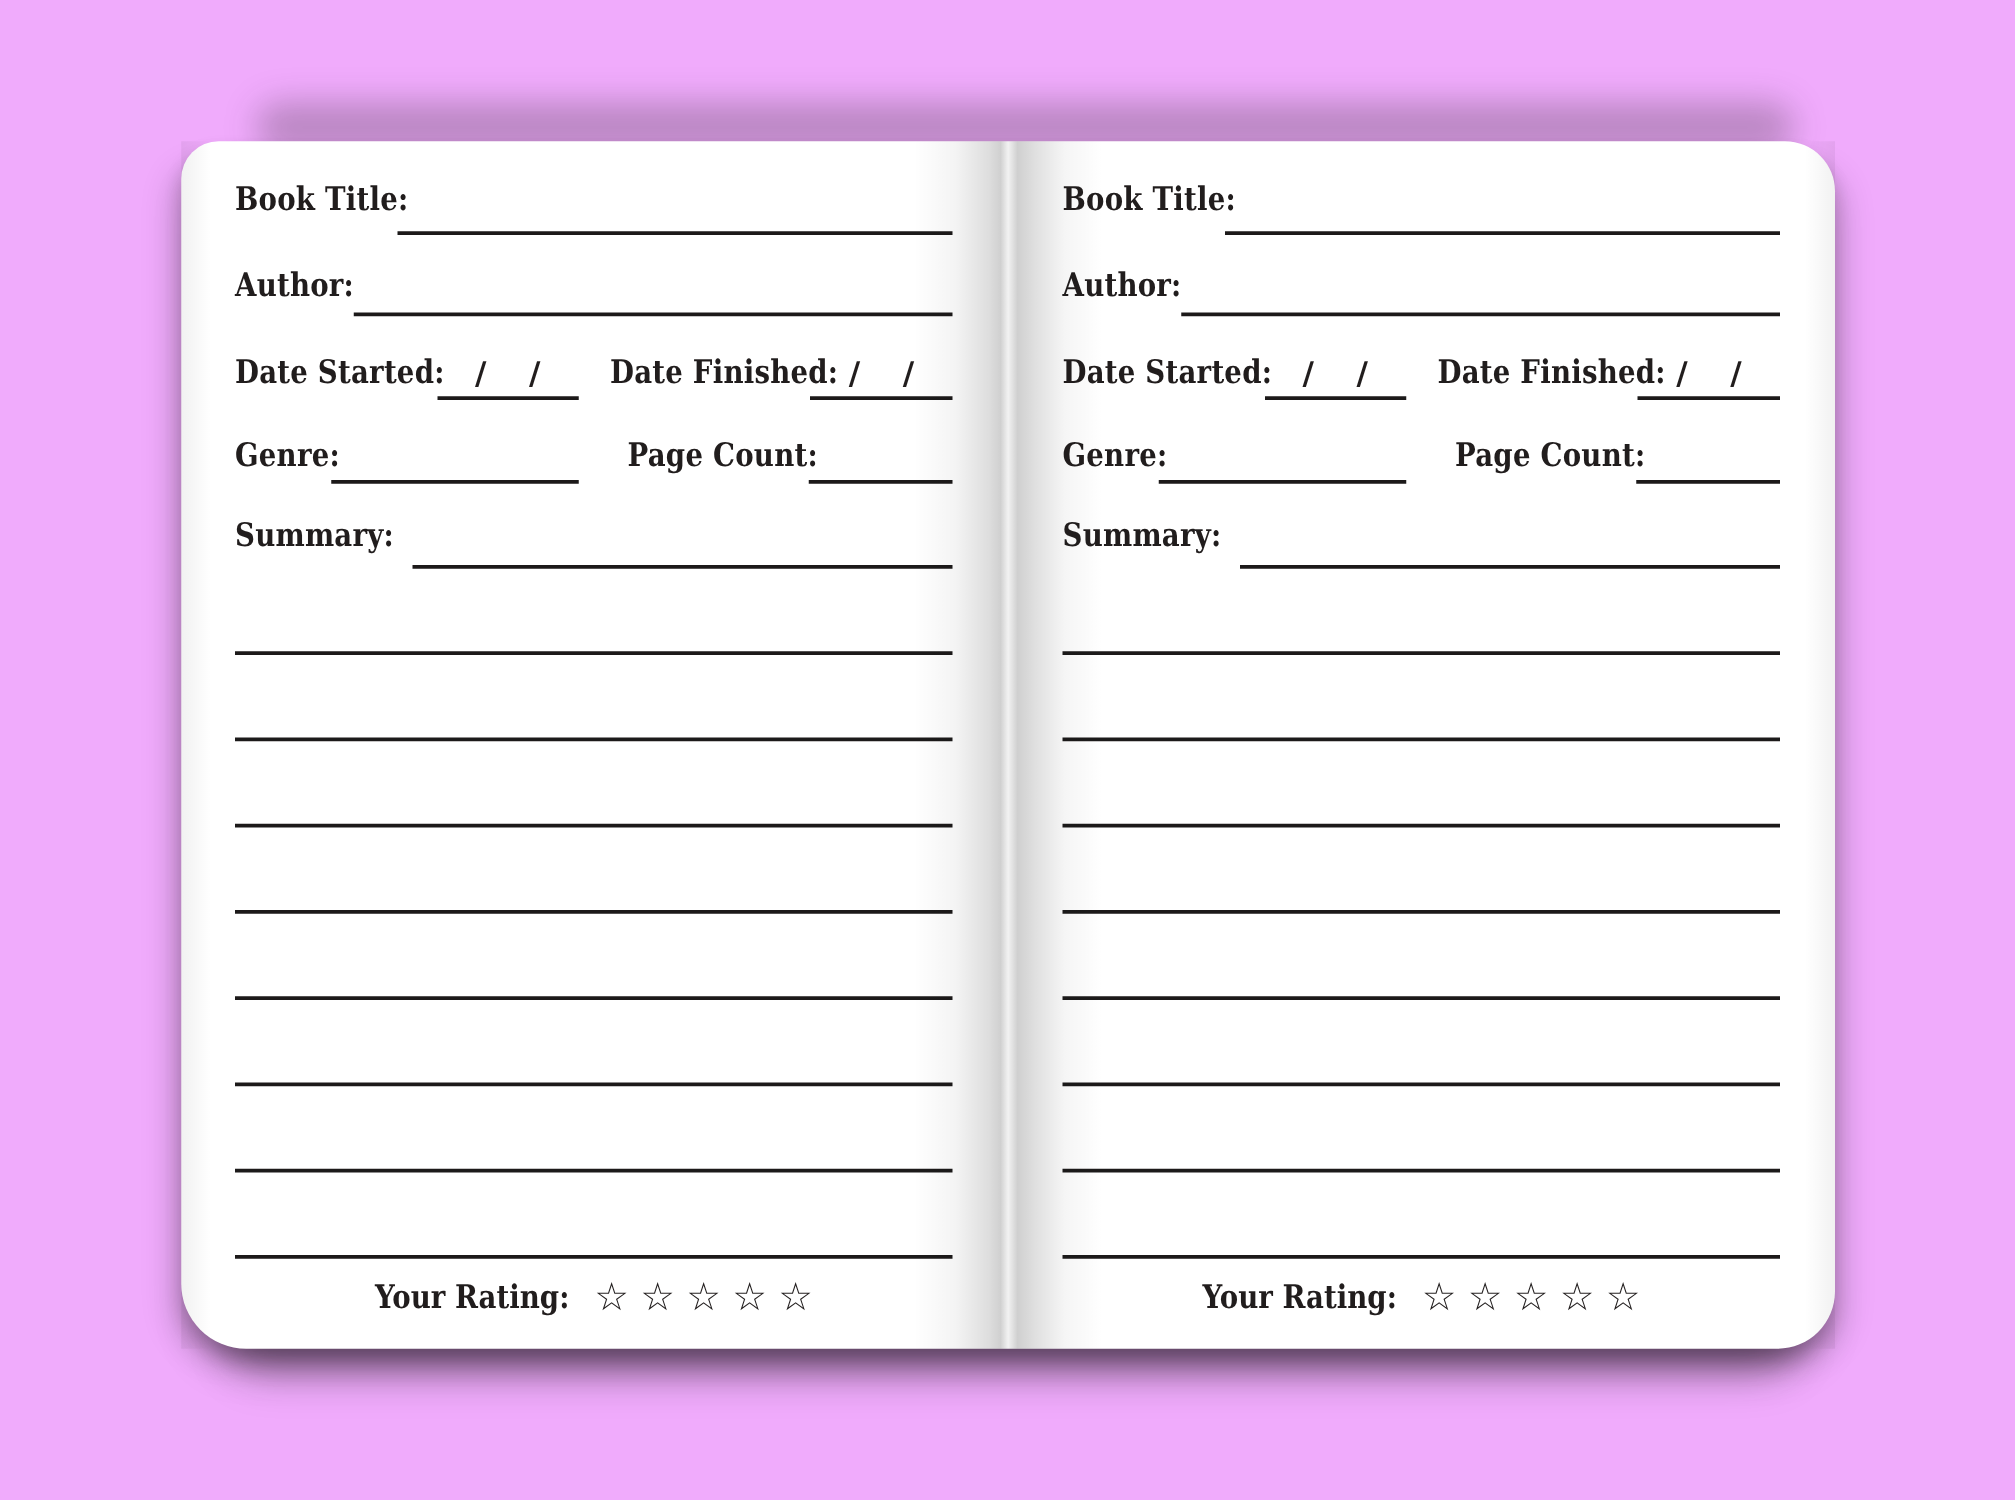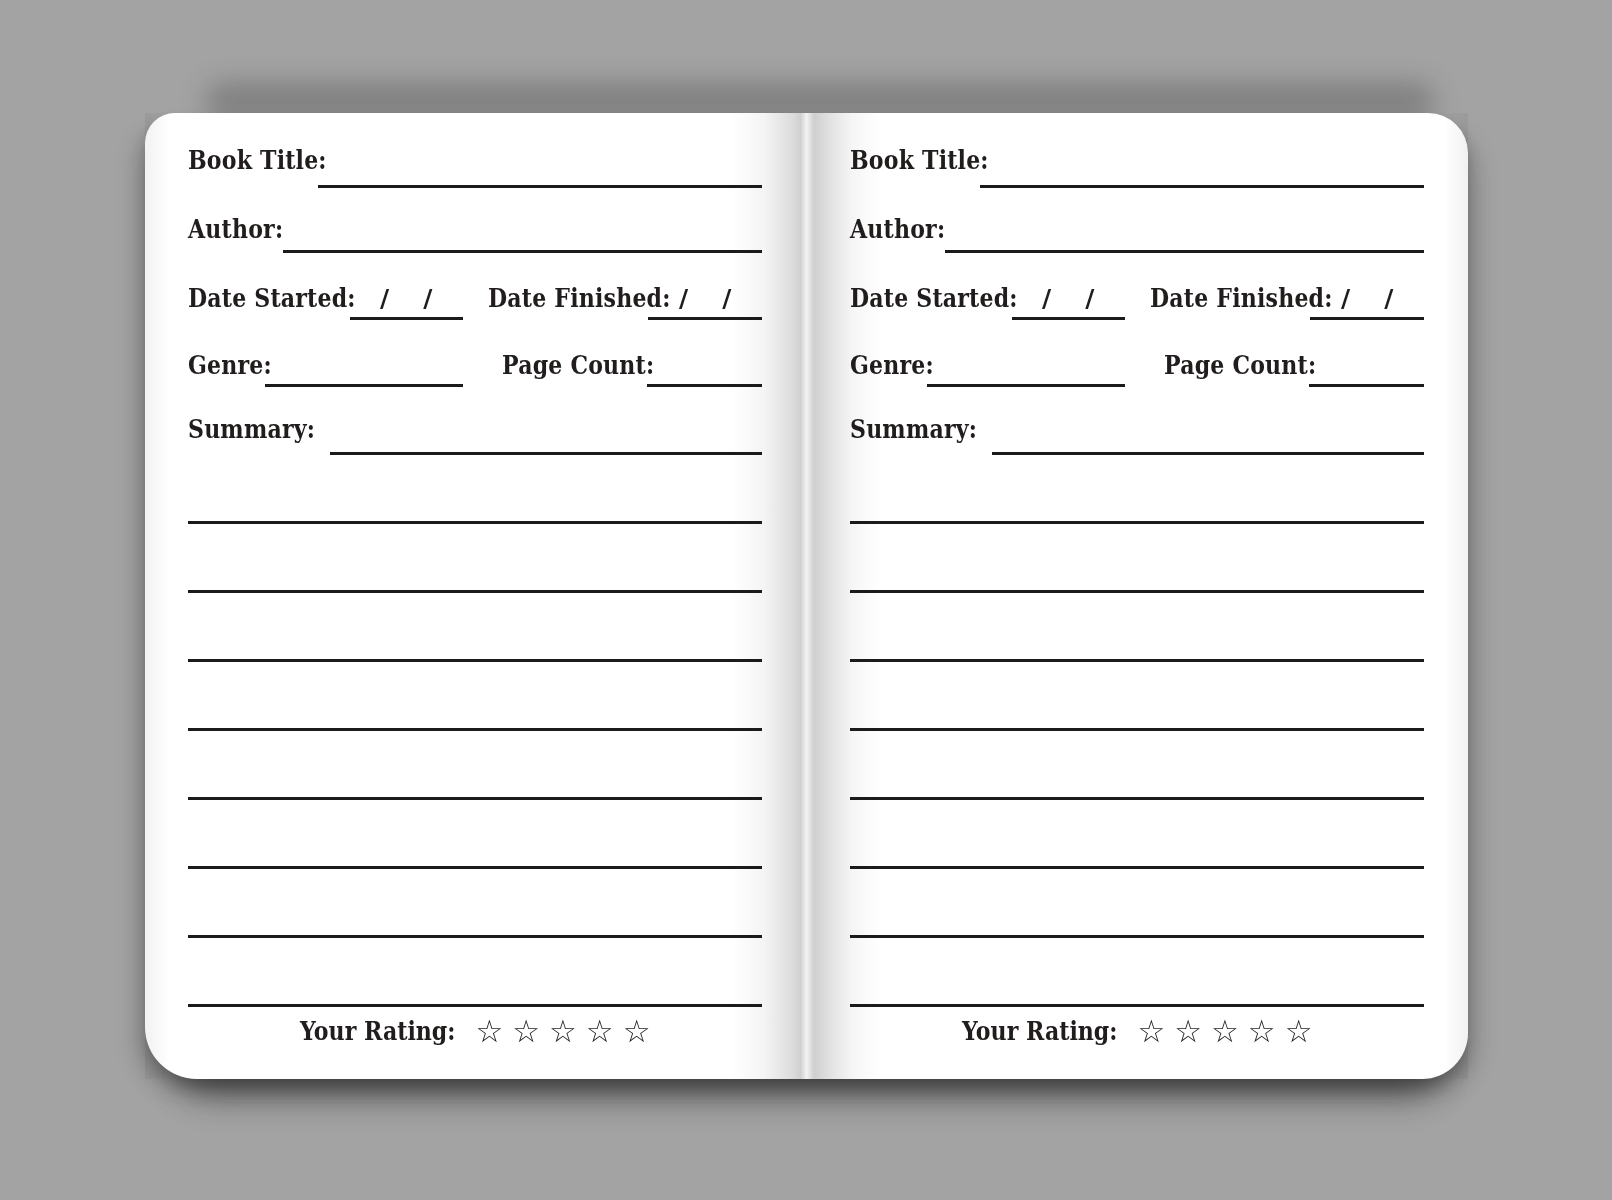--- a/index.html
+++ b/index.html
@@ -1,18 +1,18 @@
 <!DOCTYPE html>
 <html style="--paper: #ffffff; --ink: #211d1d; --line: #1c1a1a;"><head>
 <meta charset="utf-8">
 <style>
   html,body{margin:0;padding:0;background:#ffffff;}
   .canvas{
     position:relative;width:1612px;height:1200px;overflow:hidden;
-    background:#a3a3a3;
+    background:#f0abfc;
     font-family:"DejaVu Serif","Liberation Serif",serif;
   }
   
   .back-top-shadow{
     position:absolute;left:205px;top:82px;width:1230px;height:40px;
     background:rgba(30,30,30,0.26);border-radius:22px;filter:blur(13px);
   }
   
   .bottom-shadow{
     position:absolute;left:185px;top:1040px;width:1250px;height:58px;
@@ -59,21 +59,21 @@
   }
   .slashes{
     position:absolute;font-weight:bold;font-size:25px;line-height:1.05;
     color:var(--ink,#211d1d);white-space:pre;letter-spacing:2px;
   }
   .fline{position:absolute;height:3px;background:var(--line,#1c1a1a);}
   .rules{position:absolute;left:0;top:0;width:100%;height:100%;}
   .rule{position:absolute;left:0;width:100%;height:3px;background:var(--line,#1c1a1a);}
   .rating-row{
     position:absolute;left:0;right:0;top:903px;height:44px;
-    display:flex;justify-content:center;align-items:flex-start;
+    display:flex;justify-content:center;align-items:center;
   }
   .rating-label{
     font-weight:bold;font-size:26px;color:var(--ink,#211d1d);white-space:nowrap;
     transform:scaleX(0.85);transform-origin:0 50%;margin-right:-16px;
   }
   .star{
     font-family:"DejaVu Sans","Liberation Sans",sans-serif;
     font-size:31px;line-height:1;color:var(--ink,#211d1d);margin-left:9px;
   }
   

